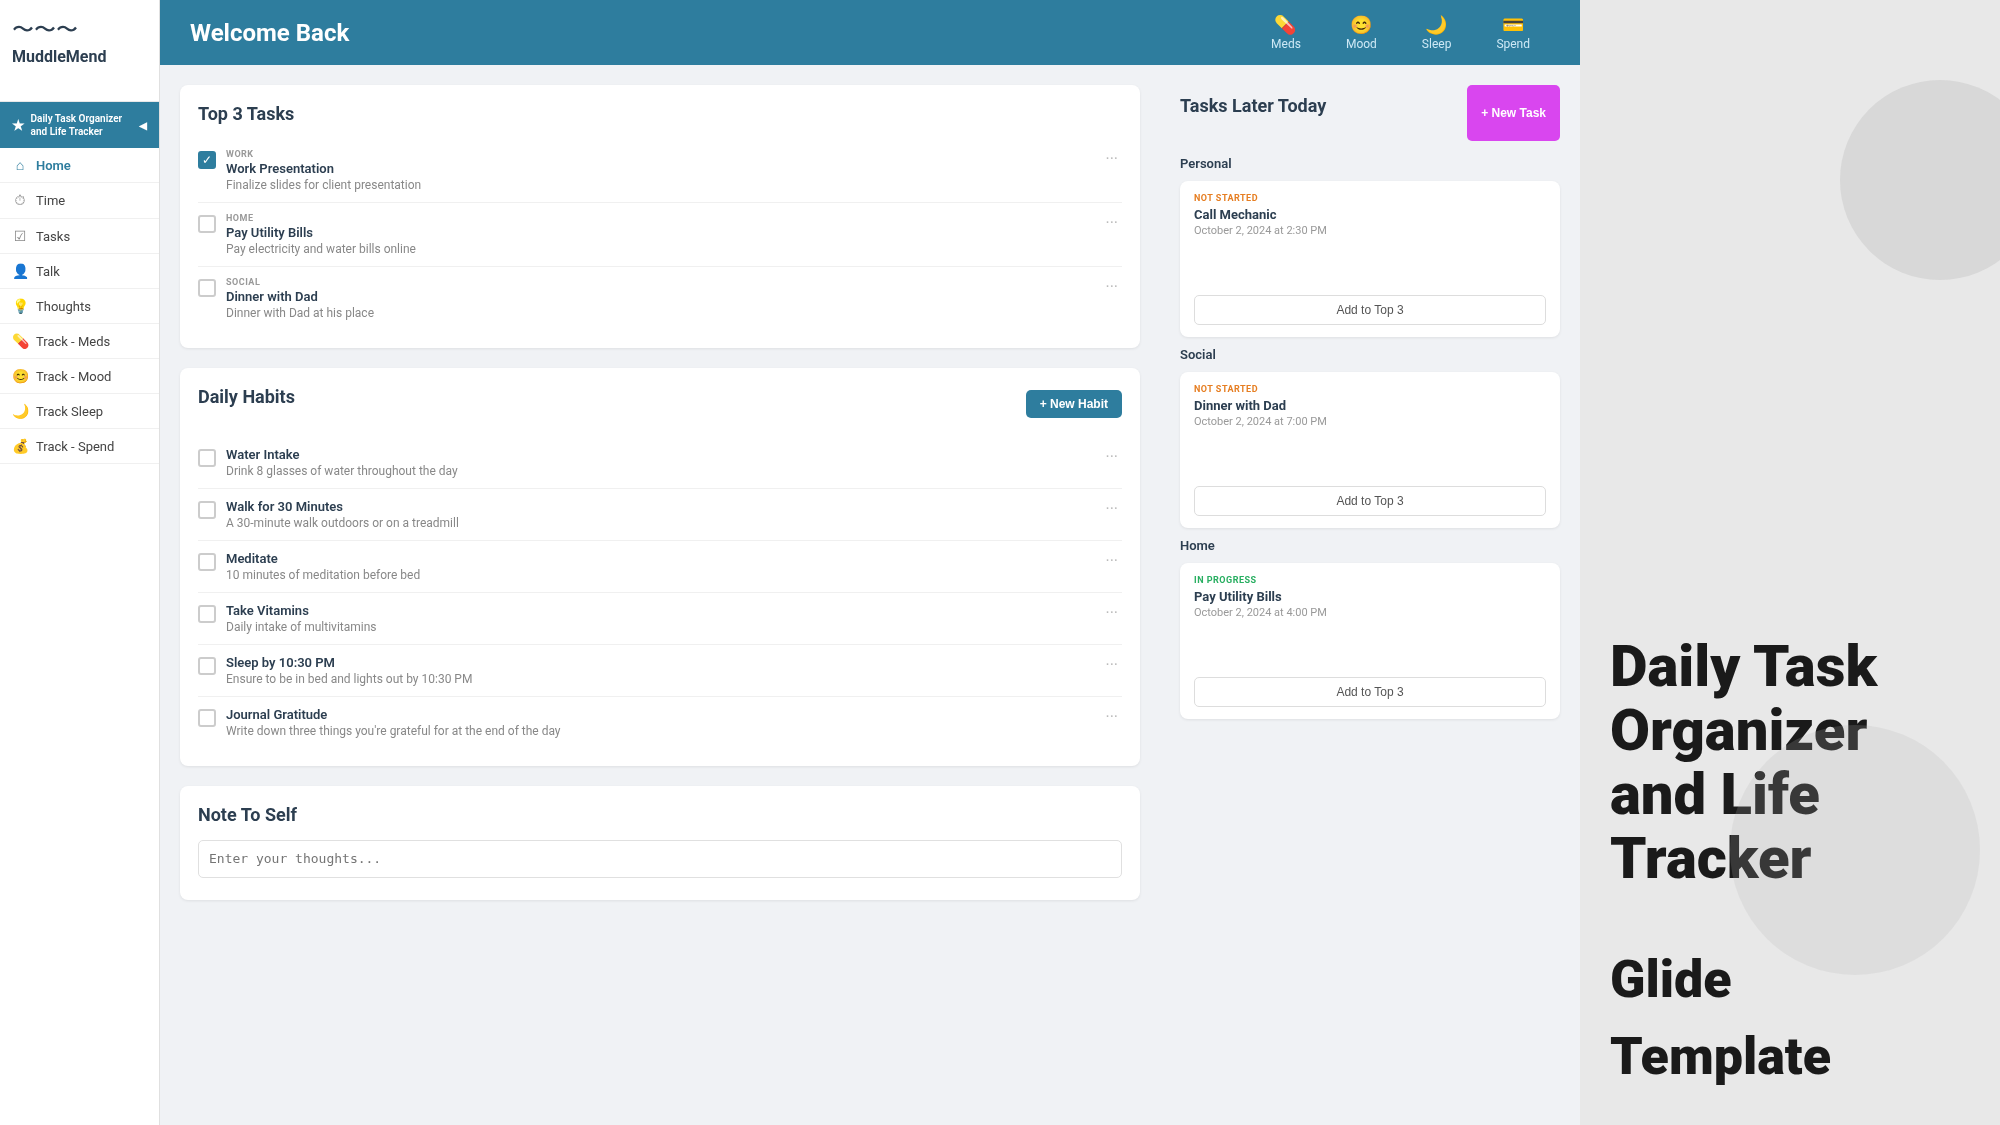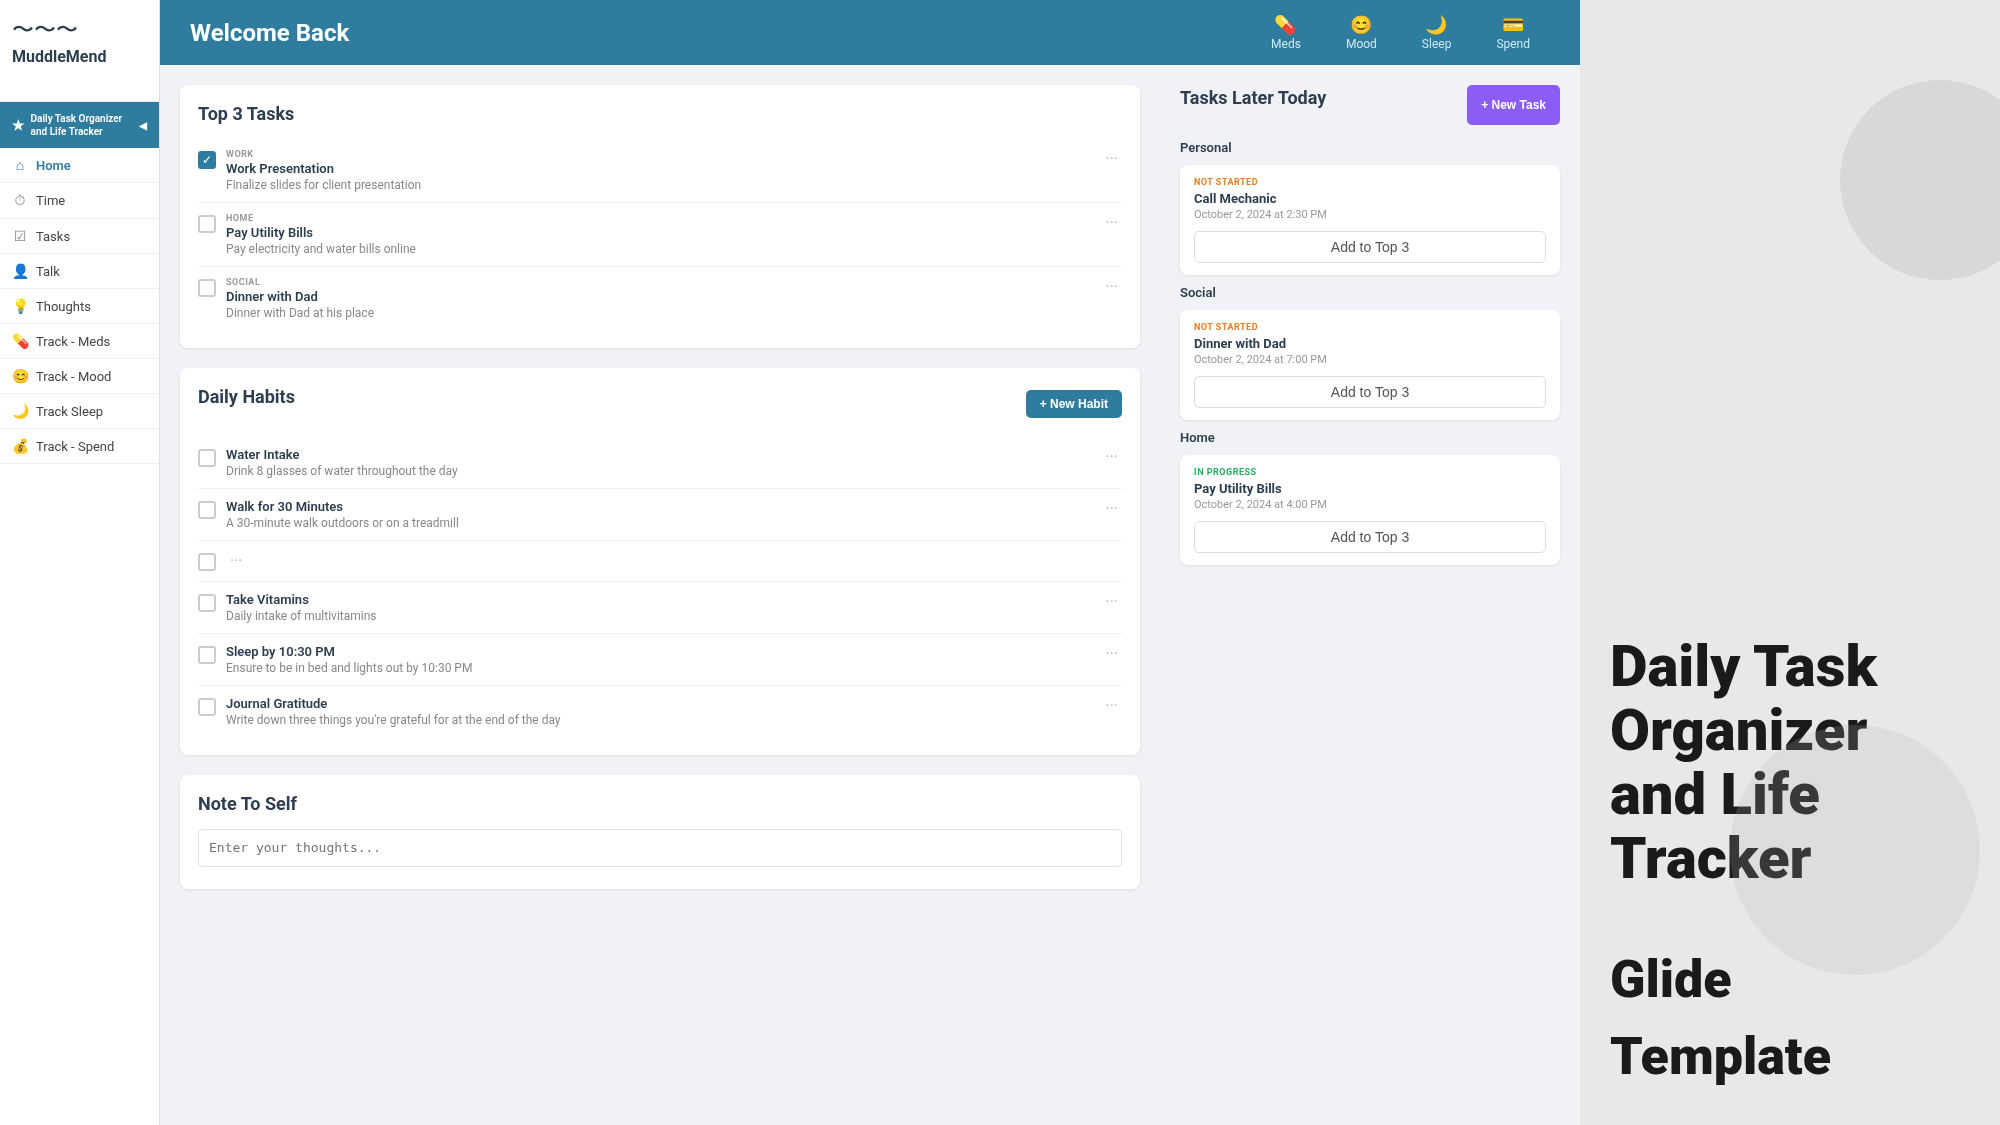--- a/index.html
+++ b/index.html
@@ -260,25 +260,25 @@
     }
 
     
     .tasks-later-header {
       display: flex;
       align-items: center;
       justify-content: space-between;
       margin-bottom: 15px;
     }
     .new-task-btn {
-      background: #8b5cf6;
+      background: #d946ef;
       color: #fff;
       border: none;
       border-radius: 5px;
-      padding: 13px 14px;
+      padding: 21px 14px;
       font-size: 12px;
       font-weight: 600;
       cursor: pointer;
       display: flex;
       align-items: center;
       gap: 5px;
     }
     .task-group-label {
       font-size: 13px;
       font-weight: 600;
@@ -312,24 +312,25 @@
       font-size: 11px;
       color: #999;
       margin-bottom: 10px;
     }
     .add-to-top3-btn {
       width: 100%;
       background: #fff;
       border: 1px solid #ddd;
       border-radius: 5px;
       padding: 7px;
-      font-size: 14px;
+      font-size: 12px;
       color: #555;
       cursor: pointer;
       font-weight: 500;
+      margin-top: 48px;
     }
 
     
     .promo-panel {
       width: 420px;
       min-width: 420px;
       padding: 40px 30px;
       display: flex;
       flex-direction: column;
       justify-content: flex-end;
@@ -519,20 +520,24 @@
             <div class="task-item">
     <div class="task-checkbox"></div>
     <div class="task-content">
       <div class="task-name">Walk for 30 Minutes</div>
       <div class="task-desc">A 30-minute walk outdoors or on a treadmill</div>
     </div>
     <div class="task-menu">···</div>
   </div>
             <div class="task-item">
     <div class="task-checkbox"></div>
+    <div class="task-content">
+      <div class="task-name">Meditate</div>
+      <div class="task-desc">10 minutes of meditation before bed</div>
+    </div>
     <div class="task-menu">···</div>
   </div>
             <div class="task-item">
     <div class="task-checkbox"></div>
     <div class="task-content">
       <div class="task-name">Take Vitamins</div>
       <div class="task-desc">Daily intake of multivitamins</div>
     </div>
     <div class="task-menu">···</div>
   </div>

